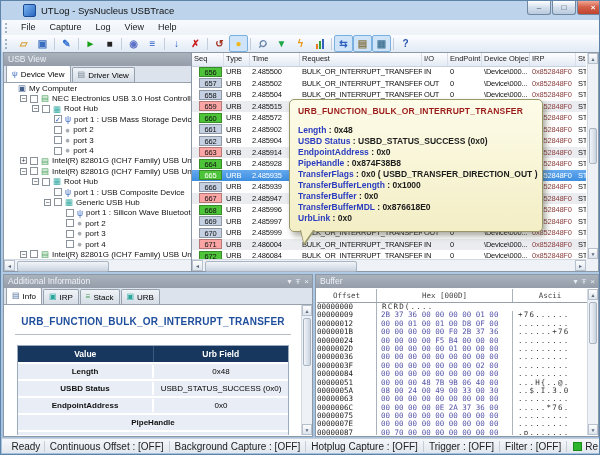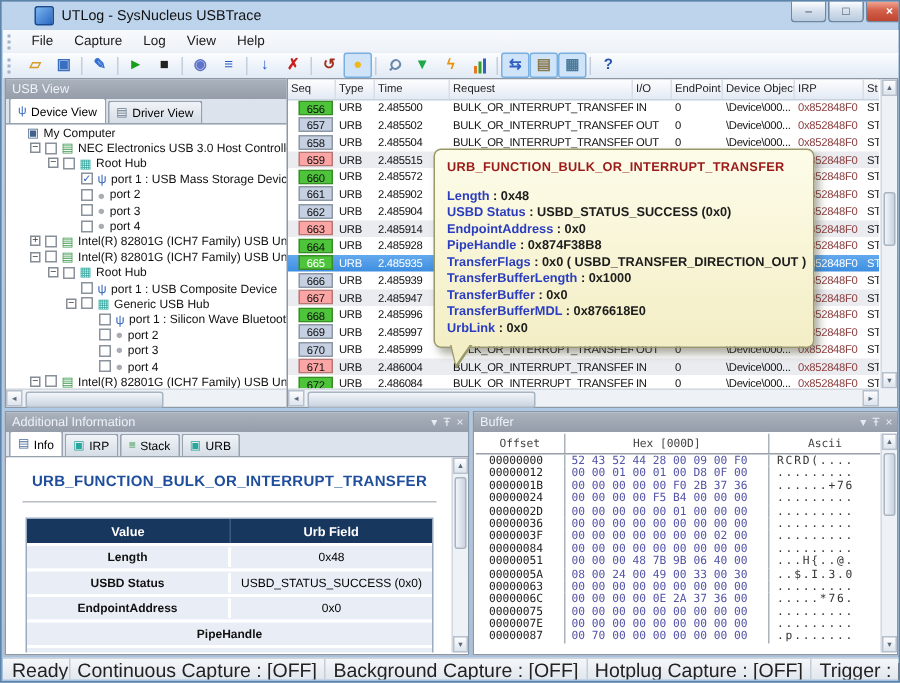--- a/index.html
+++ b/index.html
@@ -103,27 +103,27 @@
   .addinfo .vscroll{top:30px;bottom:1px;}
 
   
   .buffer{left:314px;top:273px;width:284px;height:163px;}
   .buf-content{position:absolute;top:14px;left:1px;right:11px;bottom:1px;background:#fff;font-family:"DejaVu Sans Mono",monospace;font-size:7.5px;overflow:hidden;}
   .buf-header{display:flex;height:13px;line-height:13px;color:#444;border-bottom:1px solid #98a0aa;}
   .bc-off{width:60px;flex:none;text-align:center;border-right:1px solid #aab2bc;box-sizing:border-box;}
   .bc-hex{width:136px;flex:none;text-align:center;border-right:1px solid #aab2bc;box-sizing:border-box;}
   .bc-asc{flex:1;text-align:center;}
   .buf-row{display:flex;height:8.4px;line-height:8.4px;white-space:nowrap;}
-  .buf-row .bc-off{text-align:center;padding-right:5px;color:#222;}
+  .buf-row .bc-off{text-align:left;padding-right:5px;color:#222;}
   .buf-row .bc-hex{text-align:left;padding-left:4px;color:#5353a8;}
   .buf-row .bc-asc{text-align:left;padding-left:5px;color:#333;letter-spacing:1.2px;overflow:hidden;}
   .buffer .vscroll{top:14px;bottom:1px;}
 
   
-  .statusbar{position:absolute;left:1px;top:437px;width:598px;height:14px;background:linear-gradient(#f5f7fa,#e1e7ee);border-top:1px solid #c8cfd8;font-size:13px;display:flex;align-items:center;overflow:hidden;color:#222;text-align:center;}
+  .statusbar{position:absolute;left:1px;top:437px;width:598px;height:14px;background:linear-gradient(#f5f7fa,#e1e7ee);border-top:1px solid #c8cfd8;font-size:10px;display:flex;align-items:center;overflow:hidden;color:#222;text-align:center;}
   .status-left{padding-left:6px;flex:1;white-space:nowrap;}
   .status-seg{padding:0 5px;border-left:1px solid #c6cdd6;white-space:nowrap;flex:none;}
   .record{display:flex;align-items:center;gap:3px;padding:0 2px 0 6px;border-left:1px solid #c6cdd6;flex:none;}
   .record-dot{width:7px;height:7px;background:#2db52d;border:1px solid #1a8a1a;flex:none;}
 </style>
 </head>
 <body>
 
 <div class="window">
 
@@ -658,22 +658,26 @@
     </div>
     <div class="buf-content">
       <div class="buf-header">
           <div class="bc-off">Offset</div>
           <div class="bc-hex">Hex [000D]</div>
           <div class="bc-asc">Ascii</div>
         </div>
       <div id="buf-rows">
           <div class="buf-row">
             <div class="bc-off">00000000</div>
-            <div class="bc-hex">52 43 52 44 28 00 09 00 F0</div>
             <div class="bc-asc">RCRD(....</div>
+          </div>
+          <div class="buf-row">
+            <div class="bc-off">00000009</div>
+            <div class="bc-hex">2B 37 36 00 00 00 00 01 00</div>
+            <div class="bc-asc">+76......</div>
           </div>
           <div class="buf-row">
             <div class="bc-off">00000012</div>
             <div class="bc-hex">00 00 01 00 01 00 D8 0F 00</div>
             <div class="bc-asc">.........</div>
           </div>
           <div class="buf-row">
             <div class="bc-off">0000001B</div>
             <div class="bc-hex">00 00 00 00 00 F0 2B 37 36</div>
             <div class="bc-asc">......+76</div>
@@ -743,21 +747,21 @@
     <div class="vscroll">
       <div class="sb-arrow">▲</div>
       <div class="vthumb" style="top:13px;height:40px;"></div>
       <div class="sb-arrow bottom">▼</div>
     </div>
   </div>
 
   <div class="statusbar">
     <div class="status-left">Ready</div>
     <div style="display:flex;" id="status-segs">
-        <div class="status-seg">Continuous Capture : [OFF]</div>
+        <div class="status-seg">Continuous Offset : [OFF]</div>
         <div class="status-seg">Background Capture : [OFF]</div>
         <div class="status-seg">Hotplug Capture : [OFF]</div>
         <div class="status-seg">Trigger : [OFF]</div>
         <div class="status-seg">Filter : [OFF]</div>
       </div>
     <div class="record">
       <span class="record-dot"></span>
       <span>Re</span>
     </div>
   </div>

